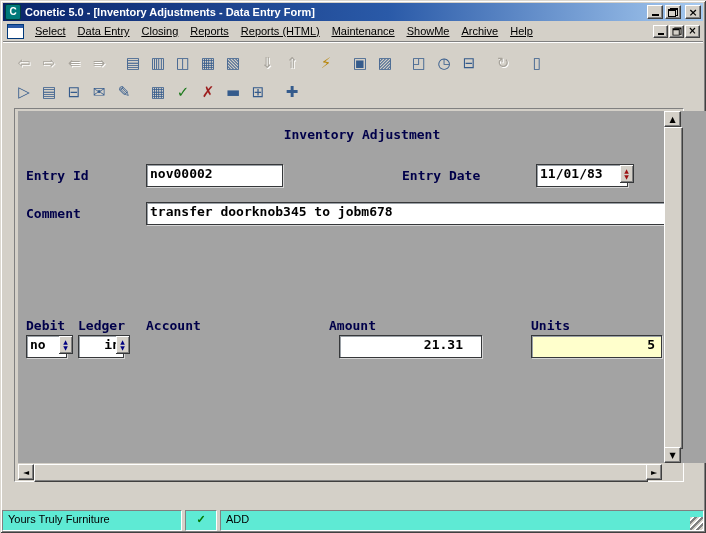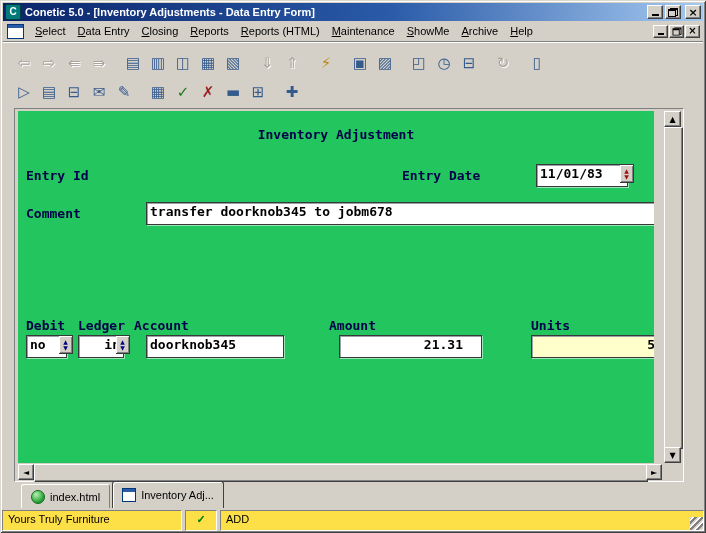--- a/index.html
+++ b/index.html
@@ -23,21 +23,21 @@
   .gl-restore::before{content:"";position:absolute;right:0;top:0;width:6px;height:5px;border:1px solid #000;border-top-width:2px;}
   .gl-restore::after{content:"";position:absolute;left:0;bottom:0;width:6px;height:5px;border:1px solid #000;border-top-width:2px;background:#d4d0c8;}
   .gl-close{font:bold 11px/11px "DejaVu Sans",sans-serif;color:#000;}
 
   
   .menubar{position:absolute;left:3px;top:21px;right:3px;height:20px;background:#d4d0c8;
     display:flex;align-items:center;border-bottom:1px solid #808080;}
   .mdi-doc-icon{width:15px;height:13px;margin:0 5px 0 4px;background:#fff;border:1px solid #00387a;position:relative;flex:0 0 auto;}
   .mdi-doc-icon::before{content:"";position:absolute;left:0;right:0;top:0;height:3px;background:#2a5aa8;}
   .menu-items{display:flex;align-items:center;}
-  .menu-item{font:11px "Liberation Sans",sans-serif;color:#000;padding:11px 6px;white-space:nowrap;}
+  .menu-item{font:11px "Liberation Sans",sans-serif;color:#000;padding:11px 6px;white-space:nowrap;text-decoration:underline;}
   .menu-item u{text-decoration:underline;}
   .mdi-controls{margin-left:auto;display:flex;padding-right:3px;}
   .mdi-btn{width:15px;height:13px;background:#d4d0c8;border:1px solid;border-color:#fff #404040 #404040 #fff;
     box-shadow:inset -1px -1px 0 #808080;padding:0;margin-left:1px;display:inline-flex;align-items:center;justify-content:center;}
   .mdi-btn .gl-min{margin-top:5px;width:6px;}
   .mdi-btn .gl-restore{transform:scale(.9);}
   .mdi-btn .gl-close{font-size:10px;line-height:10px;}
 
   
   .toolbar-panel{position:absolute;left:3px;top:42px;right:3px;height:66px;background:#d4d0c8;border-top:1px solid #fff;}
@@ -45,21 +45,21 @@
   .tb-row.r1{top:8px;}
   .tb-row.r2{top:37px;}
   .tb-btn{width:24px;height:22px;background:transparent;border:1px solid transparent;padding:0;margin-right:1px;
     display:flex;align-items:center;justify-content:center;font:15px "DejaVu Sans",sans-serif;color:#33485e;}
   .tb-btn.disabled{color:#a8a49c;text-shadow:1px 1px 0 #ffffff;}
   .tb-sep{width:9px;height:22px;flex:0 0 auto;}
 
   
   .client{position:absolute;left:14px;top:108px;width:668px;height:372px;background:#d4d0c8;
     border:1px solid;border-color:#808080 #fff #fff #808080;}
-  .form-surface{position:absolute;left:3px;top:2px;width:636px;height:352px;background:#22c55e;overflow:hidden;text-decoration:underline;}
+  .form-surface{position:absolute;left:3px;top:2px;width:688px;height:352px;background:#a3a3a3;overflow:hidden;text-decoration:underline;}
   .form-title{position:absolute;top:16px;left:0;width:100%;text-align:center;
     font:bold 13px "DejaVu Sans Mono",monospace;color:#00004a;}
   .flabel{position:absolute;font:bold 13px "DejaVu Sans Mono",monospace;color:#00004a;white-space:pre;}
   .tfield{position:absolute;height:19px;background:#fff;border:1px solid #36383a;
     box-shadow:inset 1px 1px 0 #9aa0a6, 1px 1px 0 rgba(255,255,255,.55);
     font:bold 13px/15px "DejaVu Sans Mono",monospace;color:#000;padding:1px 3px;white-space:pre;overflow:hidden;}
   .tfield.right{text-align:right;}
   .tfield.amount{padding-right:18px;}
   .tfield.units{background:#ffffcc;padding-right:6px;}
   .spin{position:absolute;width:14px;height:19px;background:#d4d0c8;border:1px solid #36383a;border-left:none;
@@ -91,21 +91,21 @@
   .tab.active{height:26px;border:1px solid #404040;border-bottom:none;box-shadow:inset 1px 1px 0 #fff;}
   .tab-icon{width:12px;height:12px;display:inline-block;flex:0 0 auto;}
   .tab-icon.browser{background:radial-gradient(circle at 35% 30%,#b8f0b0,#1f9d2f 70%);border-radius:50%;border:1px solid #0c6b1c;}
   .tab-icon.form{background:#fff;border:1px solid #00387a;position:relative;}
   .tab-icon.form::before{content:"";position:absolute;left:0;right:0;top:0;height:3px;background:#2a5aa8;}
 
   
   .statusbar{position:absolute;left:2px;right:2px;bottom:2px;height:21px;background:#d4d0c8;
     display:flex;align-items:stretch;gap:3px;padding-top:2px;}
   .panel{border:1px solid;border-color:#808080 #fff #fff #808080;font:11px/15px "Liberation Sans",sans-serif;
-    color:#000;padding:1px 5px;white-space:nowrap;overflow:hidden;background:#fde047;}
+    color:#000;padding:1px 5px;white-space:nowrap;overflow:hidden;background:#5eead4;}
   .panel.company{width:168px;flex:0 0 auto;}
   .panel.check{width:20px;flex:0 0 auto;text-align:center;color:#007a00;font-weight:bold;}
   .panel.mode{flex:1;}
   .grip{position:absolute;right:3px;bottom:3px;width:13px;height:13px;
     background:repeating-linear-gradient(135deg,#d4d0c8 0 2px,#fff 2px 3px,#808080 3px 5px);}
 </style>
 </head>
 <body>
 
 <div class="window">
@@ -194,78 +194,68 @@
         <span class="tb-sep"></span>
         <button class="tb-btn" style="color: rgb(53, 91, 140);">✚</button>
       </div>
   </div>
 
   <div class="client">
     <div class="form-surface">
       <div class="form-title">Inventory Adjustment</div>
 
       <span class="flabel" style="left:8px;top:57px;">Entry Id</span>
+      <div class="tfield" style="left:128px;top:53px;width:129px;">nov00002</div>
 
       <span class="flabel" style="left:384px;top:57px;">Entry Date</span>
       <div class="tfield" style="left:518px;top:53px;width:84px;">11/01/83</div>
       <button class="spin red" style="left:602px;top:53px;">
         <span>▲</span>
         <span>▼</span>
       </button>
 
       <span class="flabel" style="left:8px;top:95px;">Comment</span>
       <div class="tfield" style="left:128px;top:91px;width:514px;">transfer doorknob345 to jobm678</div>
 
       <span class="flabel" style="left:8px;top:207px;">Debit</span>
       <span class="flabel" style="left:60px;top:207px;">Ledger</span>
-      <span class="flabel" style="left:116px;top:207px;">Account</span>
+      <span class="flabel" style="left:128px;top:207px;">Account</span>
       <span class="flabel" style="left:311px;top:207px;">Amount</span>
       <span class="flabel" style="left:513px;top:207px;">Units</span>
 
       <div class="tfield" style="left:8px;top:224px;width:33px;">no</div>
       <button class="spin navy" style="left:41px;top:224px;">
         <span>▲</span>
         <span>▼</span>
       </button>
 
       <div class="tfield" style="left:60px;top:224px;width:38px;text-align:right;">in</div>
       <button class="spin navy" style="left:98px;top:224px;">
         <span>▲</span>
         <span>▼</span>
       </button>
 
-      <div class="tfield" style="left:128px;top:224px;width:130px;">doorknob345</div>
       <div class="tfield right amount" style="left:321px;top:224px;width:120px;">21.31</div>
       <div class="tfield right units" style="left:513px;top:224px;width:120px;">5</div>
     </div>
 
     <div class="vscroll">
       <button class="sb-btn sb-up">▲</button>
       <div class="sb-thumb-v"></div>
       <button class="sb-btn sb-down">▼</button>
     </div>
 
     <div class="hscroll">
       <button class="sb-btn sb-left">◄</button>
       <div class="sb-thumb-h"></div>
       <button class="sb-btn sb-right">►</button>
     </div>
     <div class="corner"></div>
   </div>
 
-  <div class="tabbar">
-      <div class="tab">
-        <span class="tab-icon browser"></span>
-        <span>index.html</span>
-      </div>
-      <div class="tab active">
-        <span class="tab-icon form"></span>
-        <span>Inventory Adj...</span>
-      </div>
-    </div>
 
   <div class="statusbar">
     <div class="panel company">Yours Truly Furniture</div>
     <div class="panel check">✓</div>
     <div class="panel mode">ADD</div>
   </div>
   <div class="grip"></div>
 
 </div>
 

